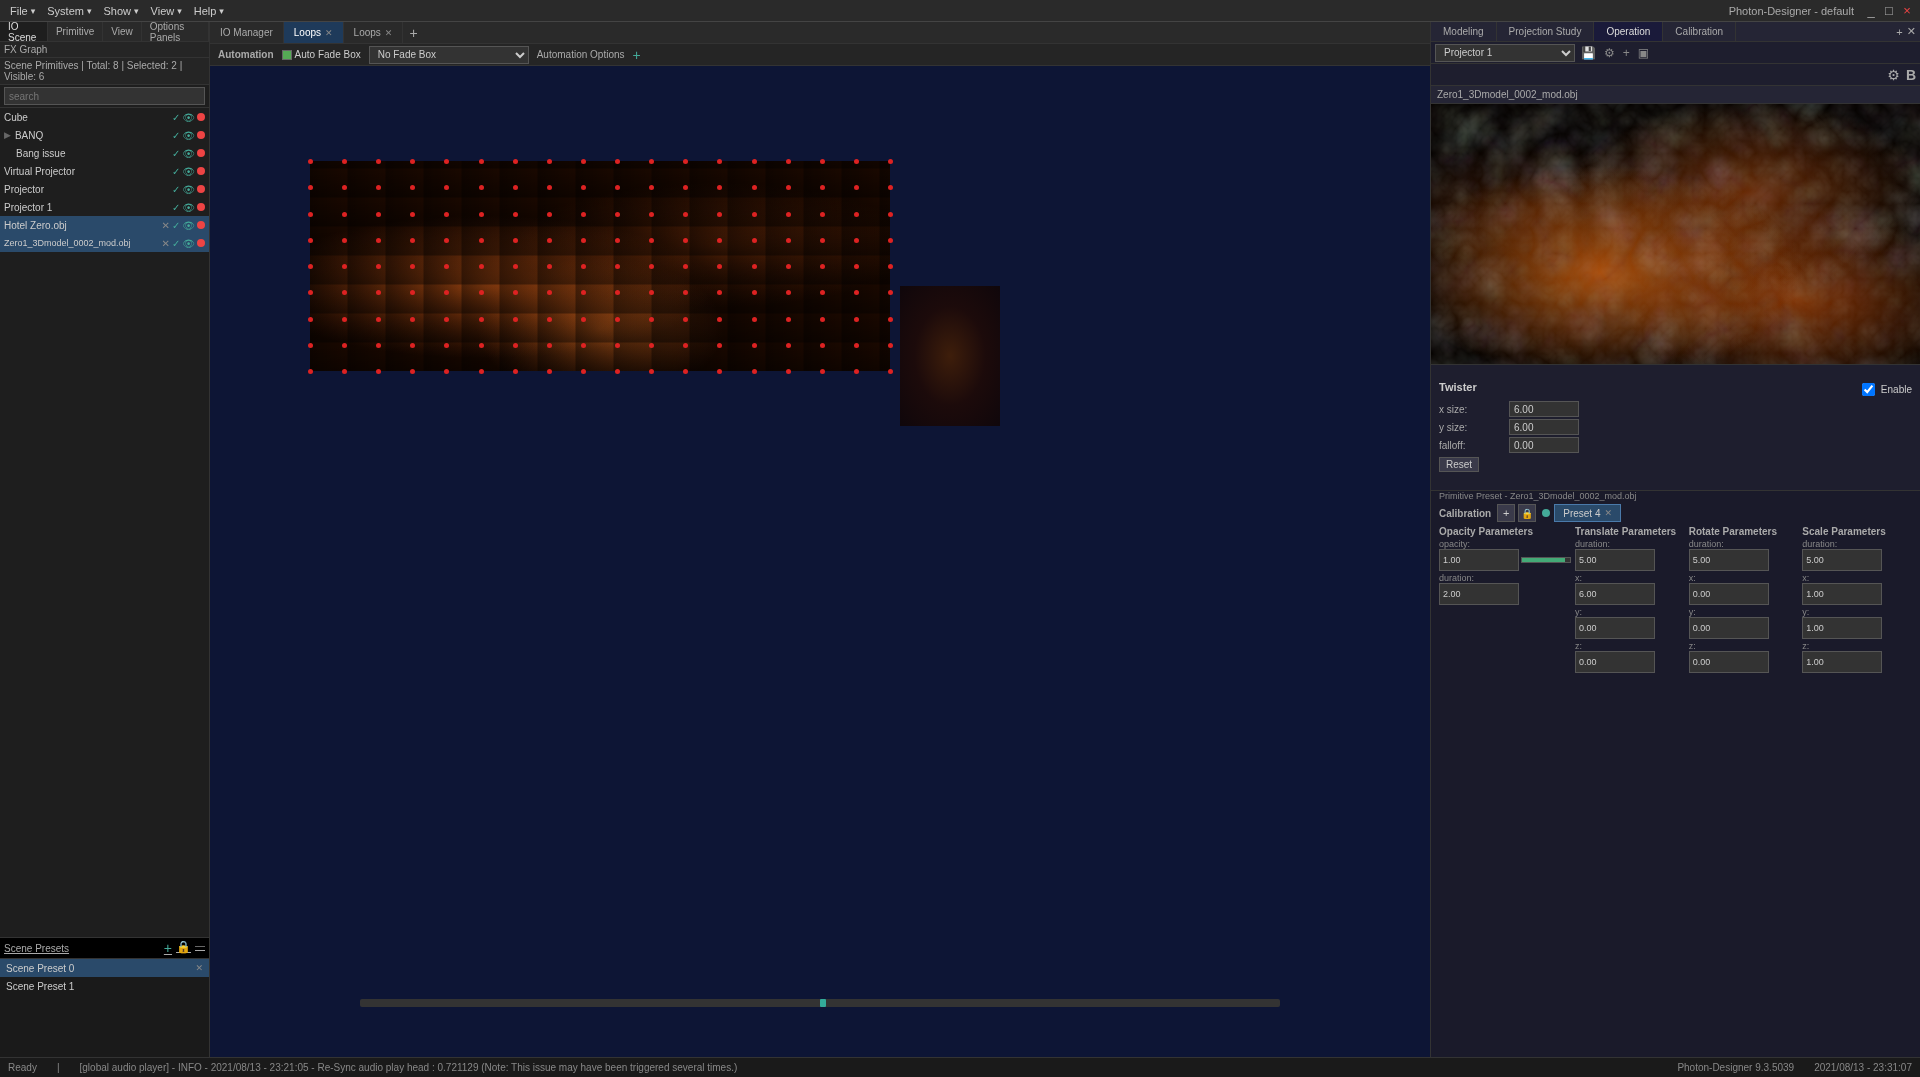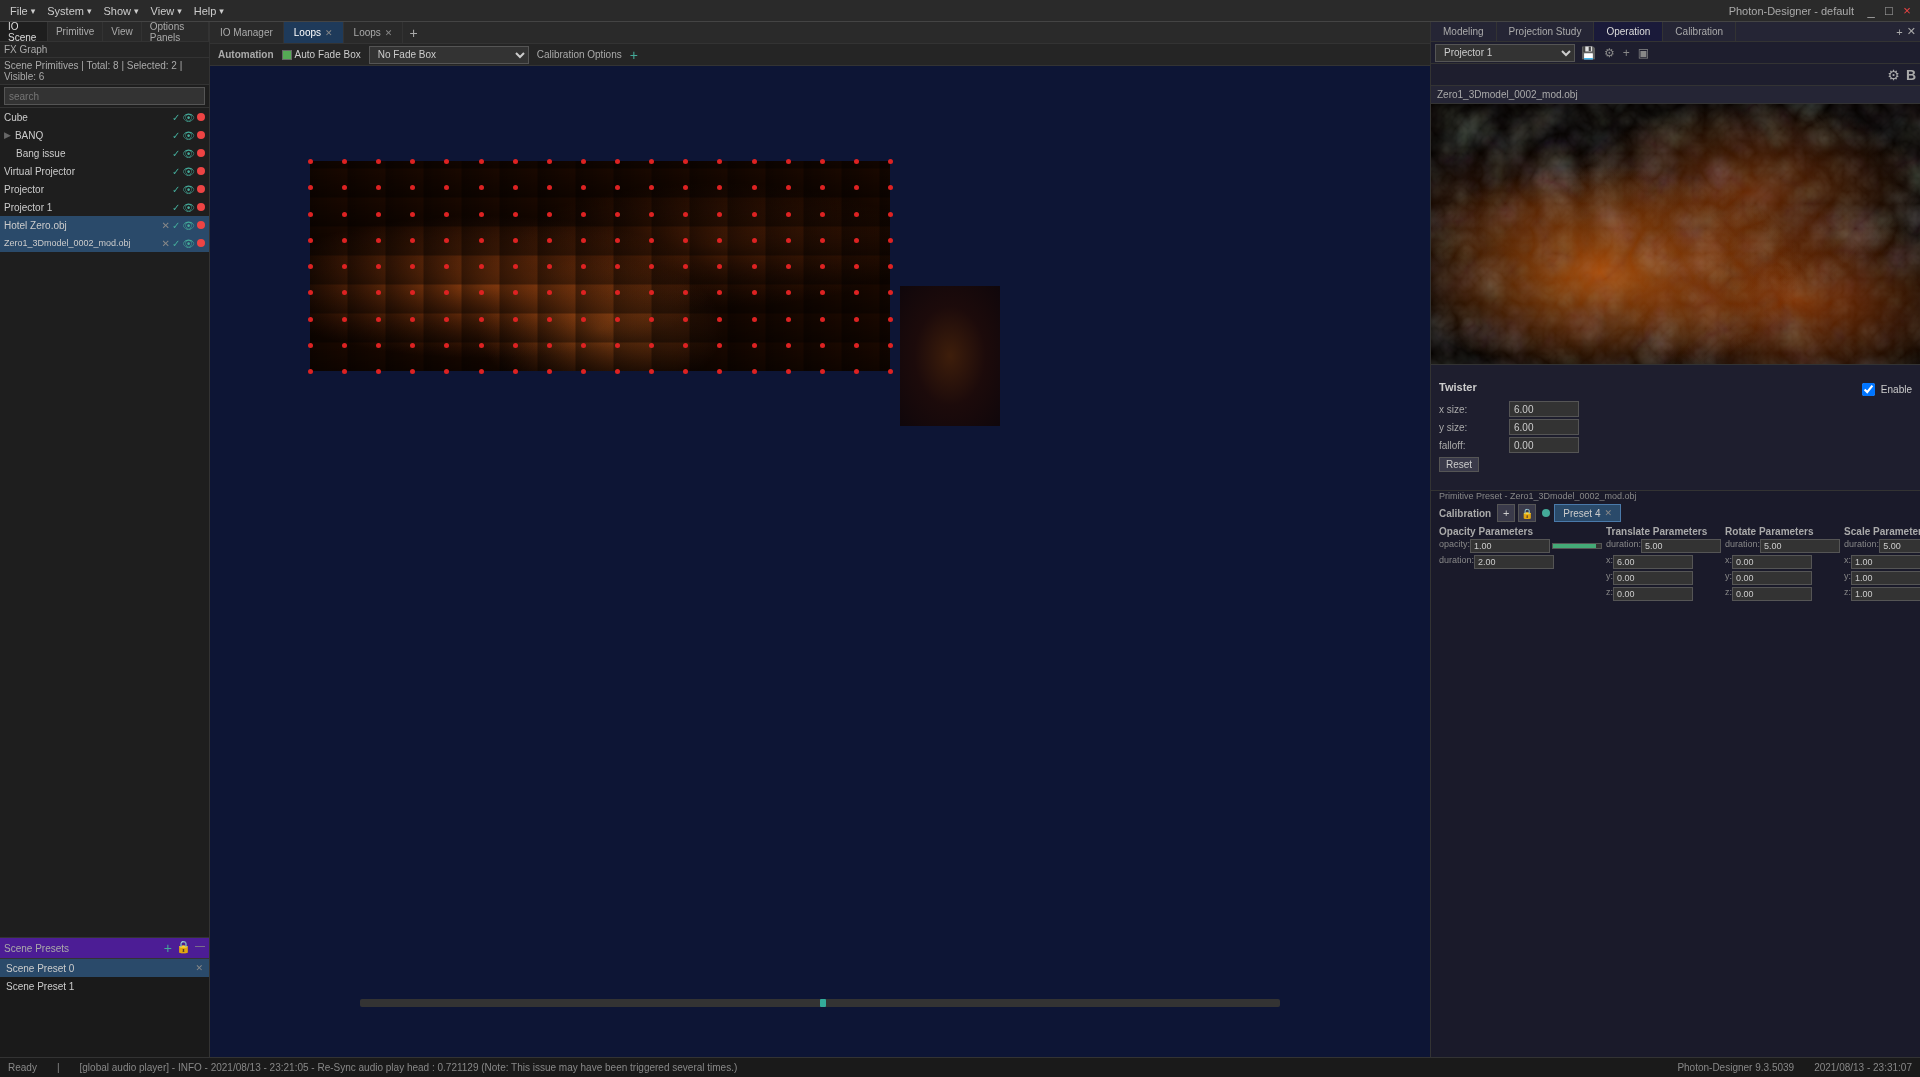--- a/index.html
+++ b/index.html
@@ -63,21 +63,21 @@
     .icon-check { color: #4a9; font-size: 10px; }
     .icon-eye { color: #4a9; font-size: 10px; }
     .icon-dot { width: 8px; height: 8px; border-radius: 50%; background: #e44; display: inline-block; }
     .icon-x { color: #888; font-size: 10px; cursor: pointer; }
 
     
     .scene-presets {
       height: 120px; border-top: 1px solid #333; background: #1a1a1a;
     }
     .presets-header {
-      display: flex; align-items: center; background: #4c1d95; padding: 2px 4px; border-bottom: 1px solid #333; font-size: 10px; color: #aaa;
+      display: flex; align-items: center; background: #000000; padding: 2px 4px; border-bottom: 1px solid #333; font-size: 10px; color: #aaa; text-decoration: underline;
     }
     .preset-item { padding: 1px 6px; height: 18px; display: flex; align-items: center; cursor: pointer; color: #ccc; font-size: 10px; }
     .preset-item.selected { background: #2a4a6a; }
     .preset-close { margin-left: auto; color: #888; cursor: pointer; font-size: 9px; }
 
     
     .center-area {
       flex: 1; display: flex; flex-direction: column; background: #0d1a2e;
     }
 
@@ -131,23 +131,23 @@
     .twister-select { background: #333; border: 1px solid #555; color: #ccc; padding: 1px 4px; font-size: 10px; width: 120px; height: 16px; margin-bottom: 2px; }
     .enable-checkbox { display: flex; align-items: center; gap: 3px; color: #ccc; font-size: 10px; cursor: pointer; }
 
     
     .primitive-preset {
       background: #1a1a2a; border-top: 1px solid #333; padding: 0 8px;
     }
     .pp-grid { display: grid; grid-template-columns: 1fr 1fr 1fr 1fr; gap: 4px; }
     .pp-group { }
     .pp-group-title { color: #aaa; font-size: 10px; font-weight: bold; margin-bottom: 2px; }
-    .pp-field { display: flex; flex-direction: row; margin-bottom: 2px; }
+    .pp-field { display: flex; flex-direction: column; margin-bottom: 2px; }
     .pp-field-label { color: #888; font-size: 9px; }
-    .pp-field-value { background: #333; border: 1px solid #555; color: #ccc; font-size: 9px; padding: 1px 3px; height: 14px; width: 80px; }
+    .pp-field-value { background: #333; border: 1px solid #555; color: #ccc; font-size: 9px; padding: 1px 3px; height: 22px; width: 80px; }
     .calib-btn { background: #3a3a4a; border: 1px solid #555; color: #ccc; width: 18px; height: 18px; cursor: pointer; display: flex; align-items: center; justify-content: center; font-size: 11px; }
     .preset-list { display: flex; align-items: center; gap: 4px; }
     .preset-tag { background: #2a4a6a; border: 1px solid #4a7aaa; color: #ccc; padding: 1px 8px; font-size: 10px; height: 18px; display: flex; align-items: center; }
     .preset-tag-close { color: #888; cursor: pointer; margin-left: 4px; font-size: 9px; }
 
     
     .status-bar {
       height: 20px; background: #1a1a1a; border-top: 1px solid #333; display: flex; align-items: center; padding: 0 8px; font-size: 10px; color: #888; position: fixed; bottom: 0; left: 0; right: 0;
     }
     .status-section { margin-right: 20px; }
@@ -365,21 +365,21 @@
 
     <div class="automation-bar">
       <span class="automation-label">Automation</span>
       <label class="auto-checkbox">
         <div class="check-box" style="background:#5a5;"></div>
         <span>Auto Fade Box</span>
       </label>
       <select class="auto-dropdown">
         <option>No Fade Box</option>
       </select>
-      <span class="auto-options">Calibration Options</span>
+      <span class="auto-options">Automation Options</span>
       <span class="auto-plus">+</span>
     </div>
 
     <div class="viewport-scene" style="flex:1;position:relative;background:#0d1535;overflow:hidden;">
 
       <div style="position:absolute;top:0;left:0;right:0;bottom:0;background:#0d1535;"></div>
 
       <div class="model-texture-area">
         <div class="model-texture-inner"></div>
       </div>

